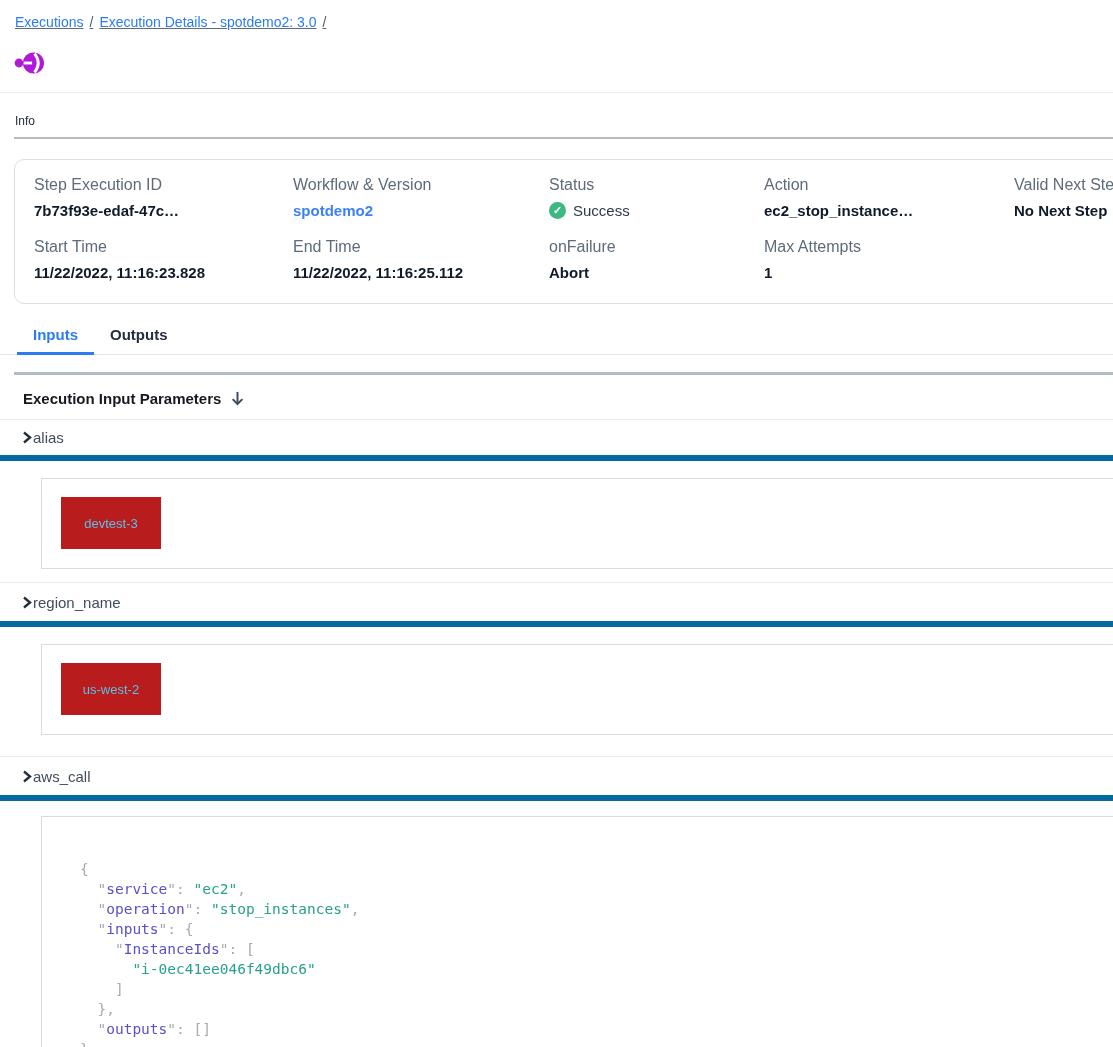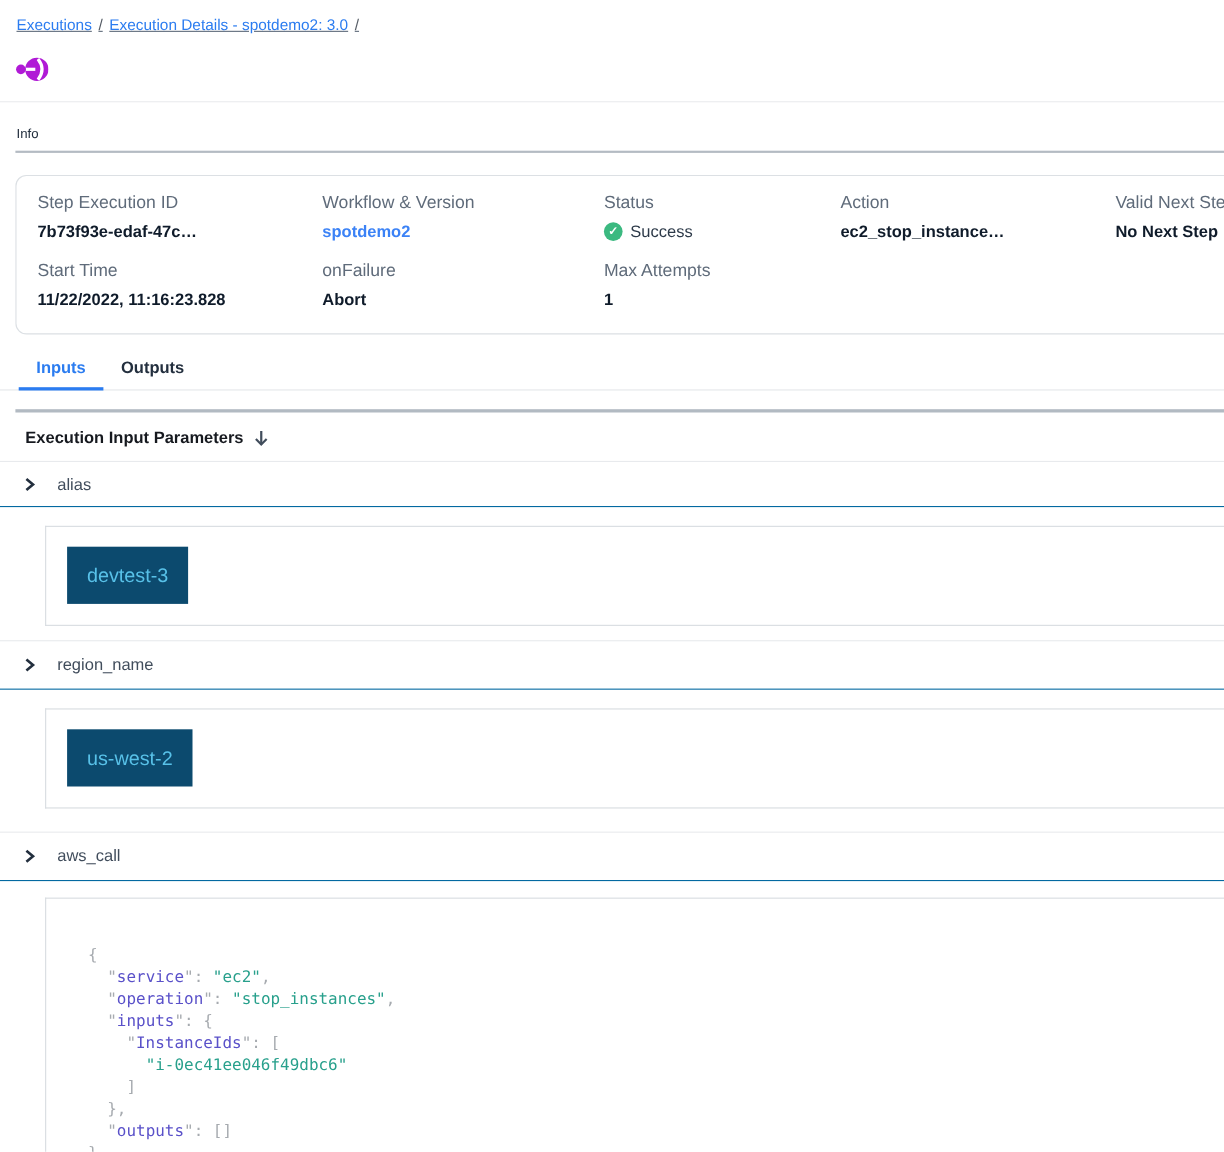--- a/index.html
+++ b/index.html
@@ -52,36 +52,36 @@
   .tab { font-size:15px; font-weight:700; color:#232f3e; padding:0 16px 11px; cursor:pointer; position:relative; }
   .tab.active { color:#2b7cf0; }
   .tab.active::after { content:""; position:absolute; left:0; right:0; bottom:-1px; height:3px; background:#2b7cf0; }
   .divider-thick { border:none; height:3px; background:#b2bac2; margin:17px 0 0 14px; }
 
   
   .params-header { display:flex; align-items:flex-start; gap:8px; margin:15px 0 12px 23px; }
   .params-header .ph-label { font-size:15px; font-weight:700; color:#16191f; }
   .arrow-down { cursor:pointer; display:inline-flex; }
 
-  .section-header { display:flex; align-items:center; height:41px; padding-left:21px; gap:19px; border-bottom:1px solid #0369a1; cursor:pointer; }
+  .section-header { display:flex; align-items:center; height:41px; padding-left:21px; border-bottom:6px solid #0369a1; cursor:pointer; }
   .section-header.bt { border-top:1px solid #e8eaed; height:45px; }
   .section-header .s-label { font-size:15px; color:#414d5c; }
   .chev { display:inline-flex; }
 
   .section-body {
     margin:17px -20px 0 41px;
     border:1px solid #d8dce0; border-right:none;
     background:#fff;
     padding:18px 0 19px 19px;
   }
   .section-body.gap-after { margin-bottom:13px; }
   .chip {
     display:inline-flex; align-items:center; justify-content:center;
     min-width:100px; height:52px; padding:0 18px;
-    background:#0c4a6e; color:#58c1e8; font-size:18px;
+    background:#b91c1c; color:#58c1e8; font-size:13px;
   }
 
   
   .code-body {
     margin:15px -20px 0 41px;
     border:1px solid #d8dce0; border-right:none;
     padding:42px 0 40px 38px;
     height:420px;
   }
   .code {
@@ -135,20 +135,24 @@
   </div>
   <div class="field">
     <div class="label">Valid Next Step</div>
     <div class="value">No Next Step</div>
   </div>
   <div class="field">
     <div class="label">Start Time</div>
     <div class="value">11/22/2022, 11:16:23.828</div>
   </div>
   <div class="field">
+    <div class="label">End Time</div>
+    <div class="value">11/22/2022, 11:16:25.112</div>
+  </div>
+  <div class="field">
     <div class="label">onFailure</div>
     <div class="value">Abort</div>
   </div>
   <div class="field">
     <div class="label">Max Attempts</div>
     <div class="value">1</div>
   </div>
   <div></div>
 </div>
 

